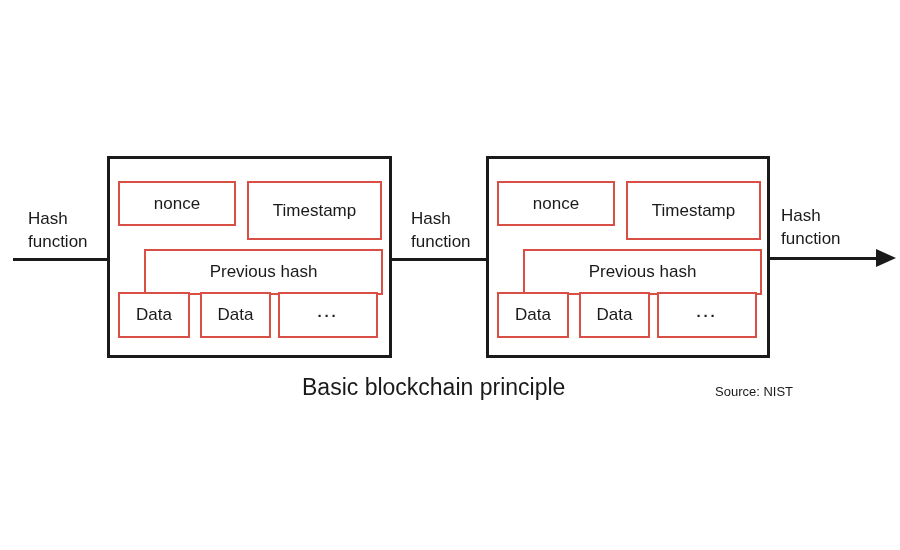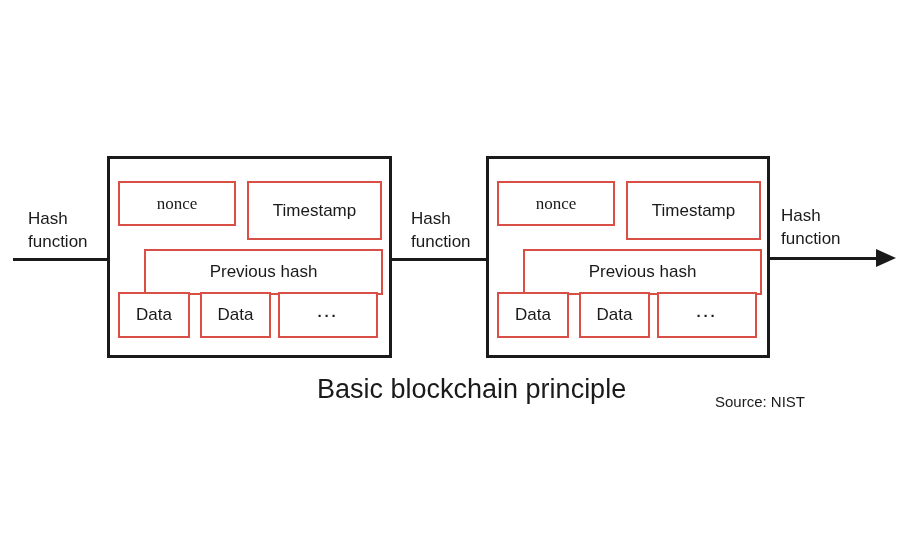--- a/index.html
+++ b/index.html
@@ -19,21 +19,21 @@
     border:3px solid var(--line);background:var(--bg);
   }
   .block-1{left:107px;top:156px;width:285px;height:202px;}
   .block-2{left:486px;top:156px;width:284px;height:202px;}
   .field{
     position:absolute;box-sizing:border-box;
     border:2px solid var(--field-border);background:var(--bg);
     display:flex;align-items:center;justify-content:center;
     font-size:17px;color:var(--text);white-space:nowrap;
   }
-  .f-nonce{left:8px;top:22px;width:118px;height:45px;font-family:Liberation Serif, serif;}
+  .f-nonce{left:8px;top:22px;width:118px;height:45px;}
   .f-timestamp{left:137px;top:22px;width:135px;height:59px;}
   .f-prev{left:34px;top:78px;width:239px;height:46px;margin-top:12px;}
   .f-data1{left:8px;top:133px;width:72px;height:46px;}
   .f-data2{left:90px;top:133px;width:71px;height:46px;}
   .f-more{left:168px;top:133px;width:100px;height:46px;letter-spacing:2px;font-weight:bold;font-size:15px;}
   .arrow-line{position:absolute;height:3px;background:var(--line);}
   .arrow-head{
     position:absolute;width:0;height:0;
     border-top:9px solid transparent;border-bottom:9px solid transparent;
     border-left:20px solid var(--line);
@@ -46,27 +46,26 @@
   .head-3{left:876px;top:249px;}
   .hash-label{
     position:absolute;font-size:17px;line-height:23px;color:var(--text);
     text-align:left;white-space:nowrap;
   }
   .hl-1{left:28px;top:207px;}
   .hl-2{left:411px;top:207px;}
   .hl-3{left:781px;top:204px;}
   .hash-label span{display:block;}
   .caption-title{
-    position:absolute;left:317px;top:374px;font-size:27px;color:var(--text);
+    position:absolute;left:302px;top:374px;font-size:23px;color:var(--text);
     white-space:nowrap;
   }
   .caption-source{
-    position:absolute;left:715px;top:384px;font-size:15px;color:var(--text);
+    position:absolute;left:715px;top:384px;font-size:13px;color:var(--text);
     white-space:nowrap;
-    margin-top:9px;
   }
 </style>
 </head>
 <body>
 
 <div class="canvas">
 
   <div class="arrow-line line-1"></div>
   <div class="arrow-head head-1"></div>
   <div class="hash-label hl-1">

